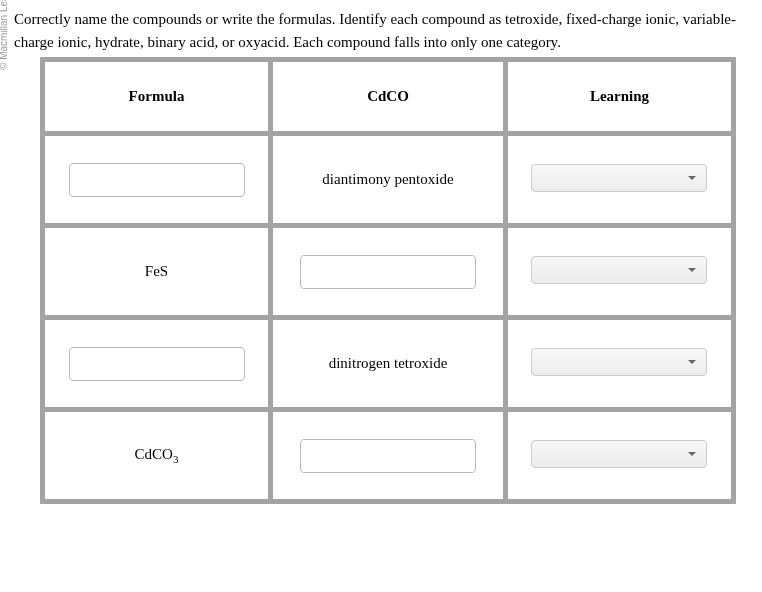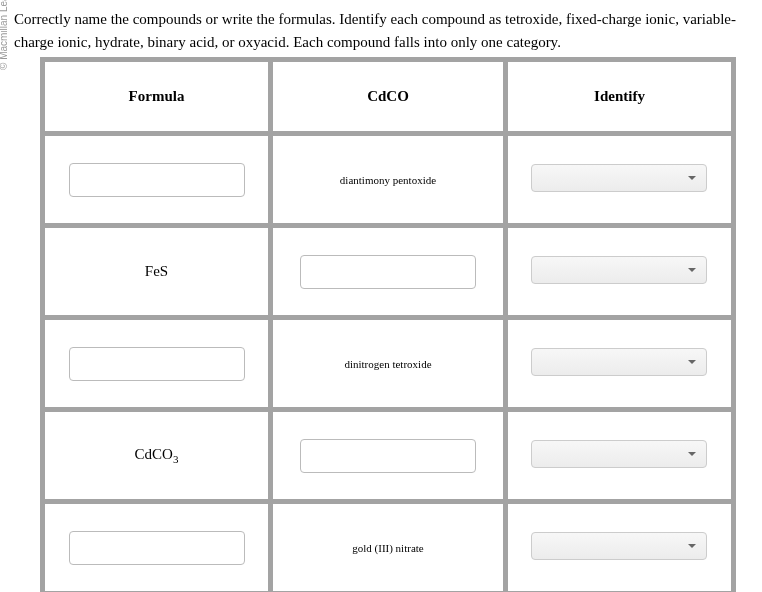--- a/index.html
+++ b/index.html
@@ -71,42 +71,42 @@
       content: "";
       position: absolute;
       right: 10px;
       top: 50%;
       margin-top: -2px;
       border-left: 4px solid transparent;
       border-right: 4px solid transparent;
       border-top: 4px solid #666;
     }
     .name-text {
-      font-size: 11px;
+      font-size: 15px;
       margin-top: 16px;
     }
     .formula-text {
       font-size: 15px;
     }
     sub { font-size: 11px; vertical-align: sub; }
   </style>
 </head>
 <body>
 
 <div class="watermark">© Macmillan Learning</div>
 
 <div class="instructions">Correctly name the compounds or write the formulas. Identify each compound as tetroxide, fixed-charge ionic, variable-charge ionic, hydrate, binary acid, or oxyacid. Each compound falls into only one category.</div>
 
 <div class="table-wrap">
   <table>
     <thead>
       <tr>
         <th class="col-formula">Formula</th>
         <th class="col-name">CdCO</th>
-        <th class="col-category">Identify</th>
+        <th class="col-category">Learning</th>
       </tr>
     </thead>
     <tbody>
 
       <tr>
         <td>
           <input type="text" class="text-input" value="" style="">
         </td>
         <td>
           <span class="name-text">diantimony pentoxide</span>
@@ -145,26 +145,15 @@
           <span class="formula-text">CdCO<sub>3</sub></span>
         </td>
         <td>
           <input type="text" class="text-input" value="" style="">
         </td>
         <td>
           <div class="select-box"></div>
         </td>
       </tr>
 
-      <tr>
-        <td>
-          <input type="text" class="text-input" value="" style="">
-        </td>
-        <td>
-          <span class="name-text">gold (III) nitrate</span>
-        </td>
-        <td>
-          <div class="select-box"></div>
-        </td>
-      </tr>
     </tbody>
   </table>
 </div>
 
 </body></html>

